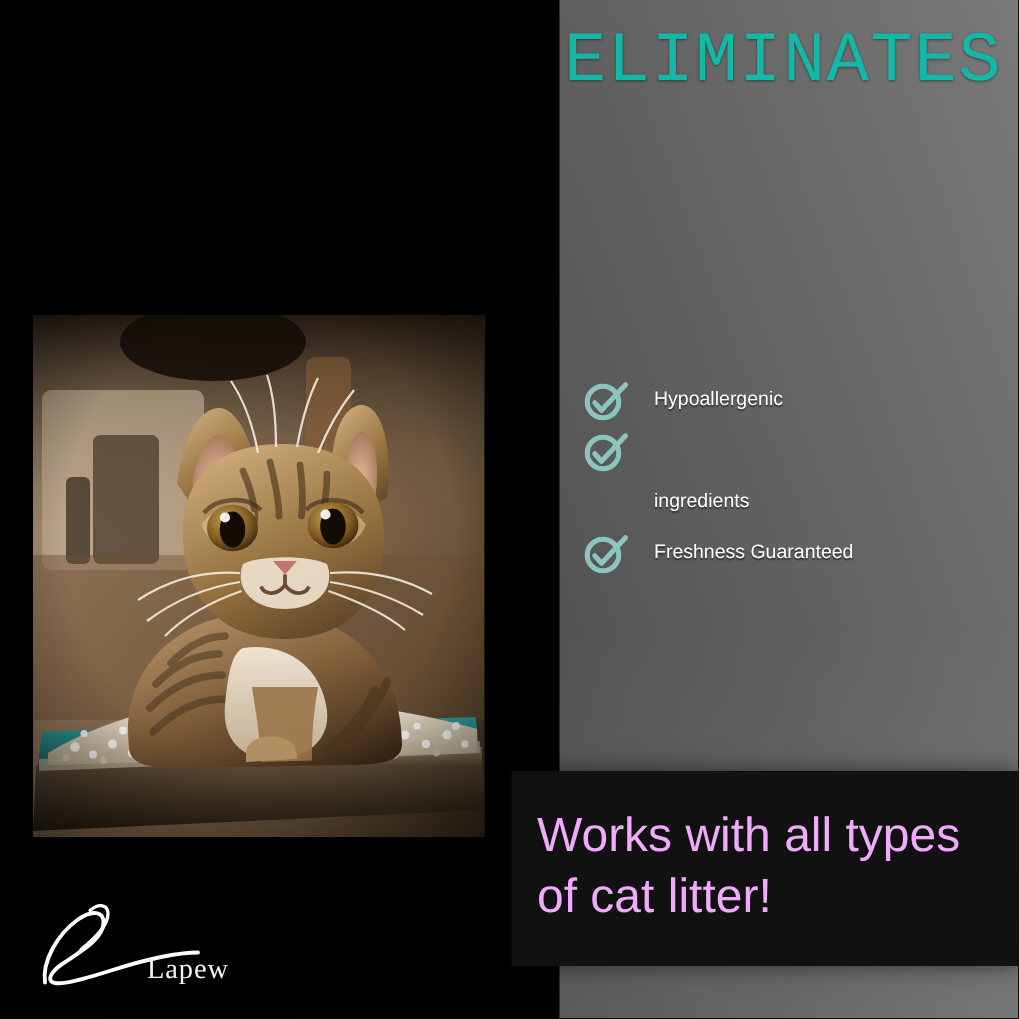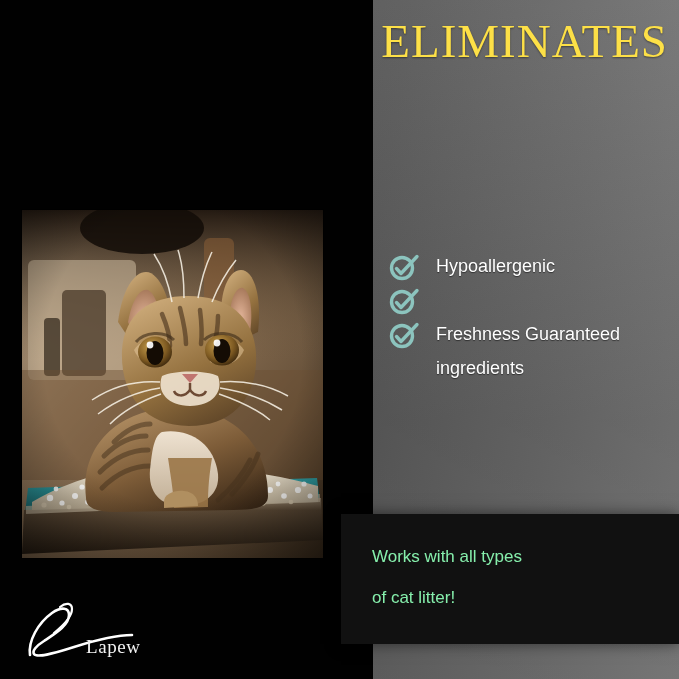--- a/index.html
+++ b/index.html
@@ -24,22 +24,22 @@
   .bg-black-panel{
     position:absolute; left:0; top:0; width:373px; height:679px;
     background:#010101;
   }
 
   
   .headline{
     position:absolute;
     right:11px; top:14px; width:430px;
     text-align:right;
-    font-family:Liberation Serif, serif;
-    color:#fde047;
+    font-family:Liberation Mono, monospace;
+    color:#14b8a6;
     font-size:47px;
     line-height:55px;
     letter-spacing:1.0px;
     text-shadow:0 1px 2px rgba(0,0,0,0.45);
   }
   .headline .hl-line{display:block;white-space:nowrap;}
 
   
   .features{
     position:absolute;
@@ -56,21 +56,21 @@
     position:relative;
   }
   .check-icon{
     position:absolute; left:2px; top:2px;
     width:32px;height:30px;
     display:block;
   }
   .check-spacer{flex:0 0 50px;height:30px;}
   .feature-text{
     color:#ffffff;
-    font-size:18px;
+    font-size:13px;
     line-height:34px;
     white-space:nowrap;
     text-shadow:0 1px 1px rgba(0,0,0,0.5);
   }
   .feature-text.wrapline{line-height:34px;}
 
   
   .photo{
     position:absolute;
     left:22px; top:210px;
@@ -84,38 +84,38 @@
   
   .banner{
     position:absolute;
     left:341px; top:514px;
     width:338px; height:130px;
     background:#111111;
     box-shadow:0 0 14px rgba(0,0,0,0.55);
   }
   .banner-text{
     position:absolute;
-    left:31px; top:22px;
+    left:17px; top:22px;
     width:300px;
-    color:#86efac;
-    font-size:17px;
+    color:#f0abfc;
+    font-size:32px;
     line-height:41px;
   }
   .banner-text span{display:block;white-space:nowrap;}
 
   
   .logo{
     position:absolute;
     left:22px; top:597px;
     width:150px; height:64px;
   }
   .logo svg{display:block;}
   .logo-word{
     position:absolute;
-    left:64px; top:40px;
+    left:76px; top:40px;
     color:#f2f2f2;
     font-family:"Liberation Serif", serif;
     font-size:19px;
     letter-spacing:0.6px;
     line-height:19px;
   }
 </style>
 </head>
 <body>
 
@@ -328,34 +328,34 @@
     <div class="feature-row">
       <span class="check-slot">
         <svg class="check-icon" viewBox="0 0 32 30">
           <circle cx="14" cy="17" r="10.5" fill="none" stroke="#8cc4be" stroke-width="3.4"></circle>
           <path d="M8.5 17.5 L13 22.5 L29 5.5" fill="none" stroke="#8cc4be" stroke-width="3.4" stroke-linecap="round" stroke-linejoin="round"></path>
         </svg>
       </span>
     </div>
 
     <div class="feature-row">
+      <span class="check-spacer"></span>
+      <span class="feature-text wrapline">ingredients</span>
+    </div>
+
+    <div class="feature-row">
       <span class="check-slot">
         <svg class="check-icon" viewBox="0 0 32 30">
           <circle cx="14" cy="17" r="10.5" fill="none" stroke="#8cc4be" stroke-width="3.4"></circle>
           <path d="M8.5 17.5 L13 22.5 L29 5.5" fill="none" stroke="#8cc4be" stroke-width="3.4" stroke-linecap="round" stroke-linejoin="round"></path>
         </svg>
       </span>
       <span class="feature-text">Freshness Guaranteed</span>
     </div>
 
-    <div class="feature-row">
-      <span class="check-spacer"></span>
-      <span class="feature-text wrapline">ingredients</span>
-    </div>
-
   </div>
 
   <div class="banner">
     <div class="banner-text">
       <span>Works with all types</span>
       <span>of cat litter!</span>
     </div>
   </div>
 
   <div class="logo">

